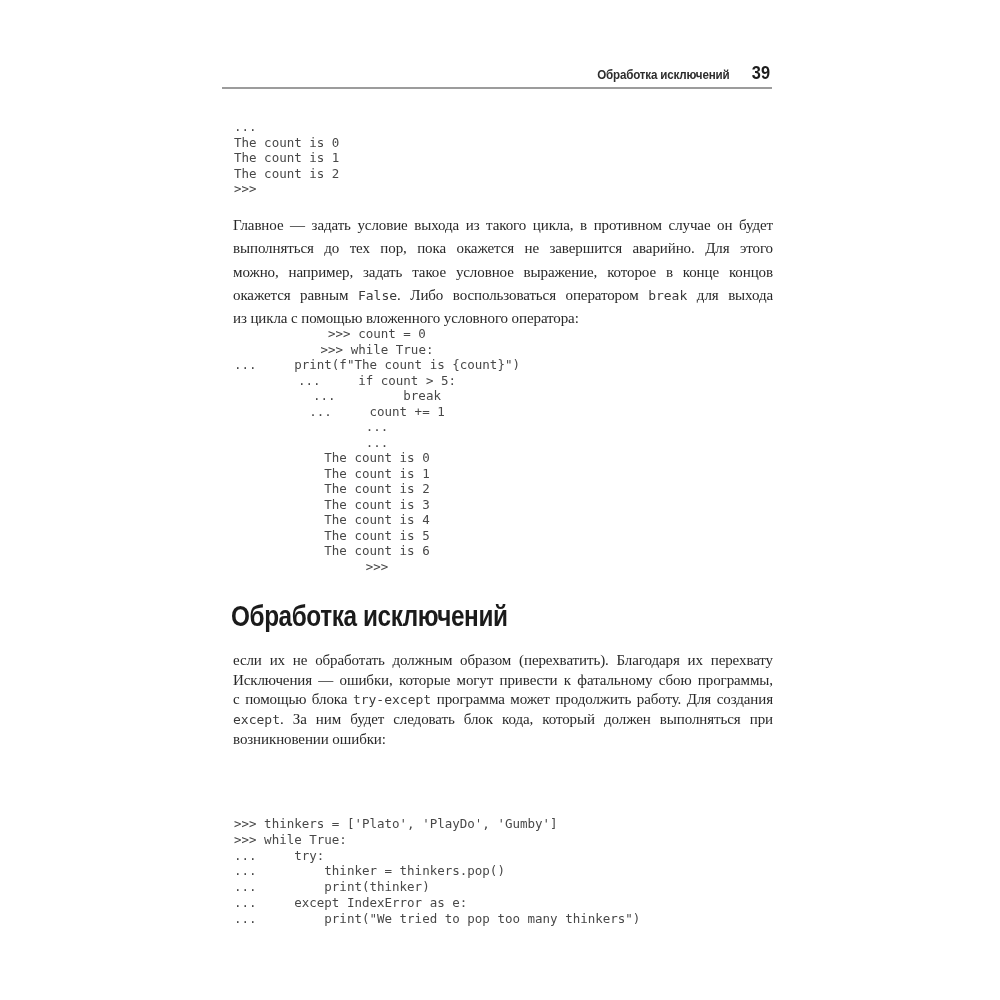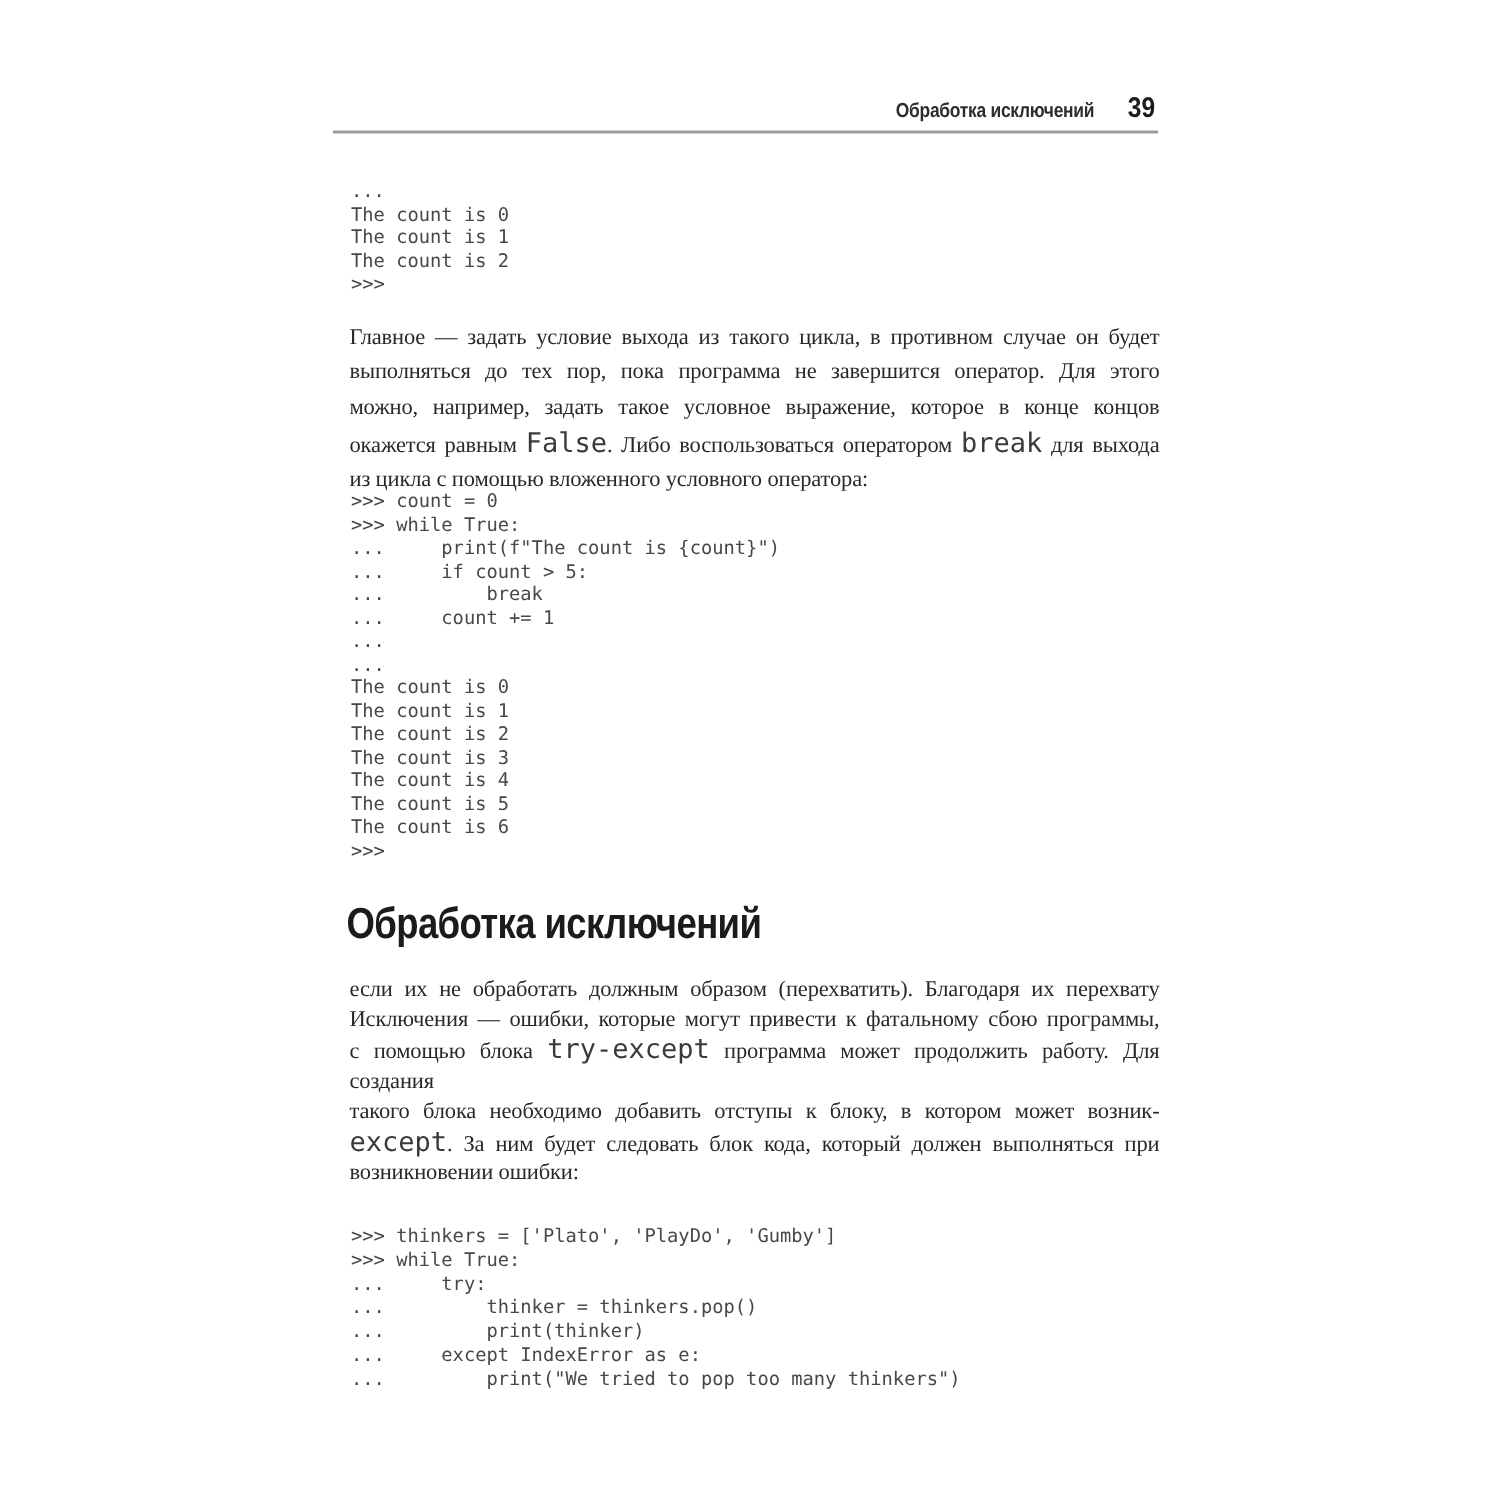--- a/index.html
+++ b/index.html
@@ -27,34 +27,34 @@
     background:#9c9c9c;
   }
   
   pre.code{
     position:absolute;left:234px;margin:0;
     font-family:"DejaVu Sans Mono",monospace;
     font-size:12.5px;line-height:15.5px;color:#484848;
     white-space:pre;
   }
   #cb1{top:119px;}
-  #cb2{top:326px;}
+  #cb2{top:326px;text-align:center;}
   #cb3{top:816px;line-height:15.8px;}
   
   .para{
     position:absolute;left:233px;width:540px;
     color:#282828;font-size:15px;letter-spacing:-0.1px;
   }
   #p1{top:214px;line-height:23.3px;}
   #p2{top:651px;line-height:19.7px;}
   .line{white-space:normal;}
   .line.j{text-align:justify;text-align-last:justify;text-justify:inter-word;}
   .icode{
     font-family:"DejaVu Sans Mono",monospace;
-    font-size:18px;color:#3a3a3a;letter-spacing:0;
+    font-size:13px;color:#3a3a3a;letter-spacing:0;
   }
   
   h1.section{
     position:absolute;left:231px;top:600px;margin:0;
     font-family:"Liberation Sans",sans-serif;font-weight:700;
     font-size:29px;letter-spacing:-0.5px;color:#1b1b1b;
     transform:scaleX(0.84);transform-origin:0 50%;
     white-space:nowrap;
   }
 </style>
@@ -73,21 +73,21 @@
   <main>
 
     <pre class="code" id="cb1">...
 The count is 0
 The count is 1
 The count is 2
 &gt;&gt;&gt;</pre>
 
     <div class="para" id="p1">
         <div class="line j"><span>Главное — задать условие выхода из такого цикла, в противном случае он будет</span></div>
-        <div class="line j"><span>выполняться до тех пор, пока программа не завершится оператор. Для этого</span></div>
+        <div class="line j"><span>выполняться до тех пор, пока окажется не завершится аварийно. Для этого</span></div>
         <div class="line j"><span>можно, например, задать такое условное выражение, которое в конце концов</span></div>
         <div class="line j"><span>окажется равным </span><span class="icode">False</span><span>. Либо воспользоваться оператором </span><span class="icode">break</span><span> для выхода</span></div>
         <div class="line"><span>из цикла с помощью вложенного условного оператора:</span></div>
       </div>
 
     <pre class="code" id="cb2">&gt;&gt;&gt; count = 0
 &gt;&gt;&gt; while True:
 ...     print(f"The count is {count}")
 ...     if count &gt; 5:
 ...         break
@@ -102,21 +102,20 @@
 The count is 5
 The count is 6
 &gt;&gt;&gt;</pre>
 
     <h1 class="section">Обработка исключений</h1>
 
     <div class="para" id="p2">
         <div class="line j"><span>если их не обработать должным образом (перехватить). Благодаря их перехвату</span></div>
         <div class="line j"><span>Исключения — ошибки, которые могут привести к фатальному сбою программы,</span></div>
         <div class="line j"><span>с помощью блока </span><span class="icode">try-except</span><span> программа может продолжить работу. Для создания</span></div>
-        <div class="line j"><span>такого блока необходимо добавить отступы к блоку, в котором может возник-</span></div>
         <div class="line j"><span class="icode">except</span><span>. За ним будет следовать блок кода, который должен выполняться при</span></div>
         <div class="line"><span>возникновении ошибки:</span></div>
       </div>
 
     <pre class="code" id="cb3">&gt;&gt;&gt; thinkers = ['Plato', 'PlayDo', 'Gumby']
 &gt;&gt;&gt; while True:
 ...     try:
 ...         thinker = thinkers.pop()
 ...         print(thinker)
 ...     except IndexError as e:

